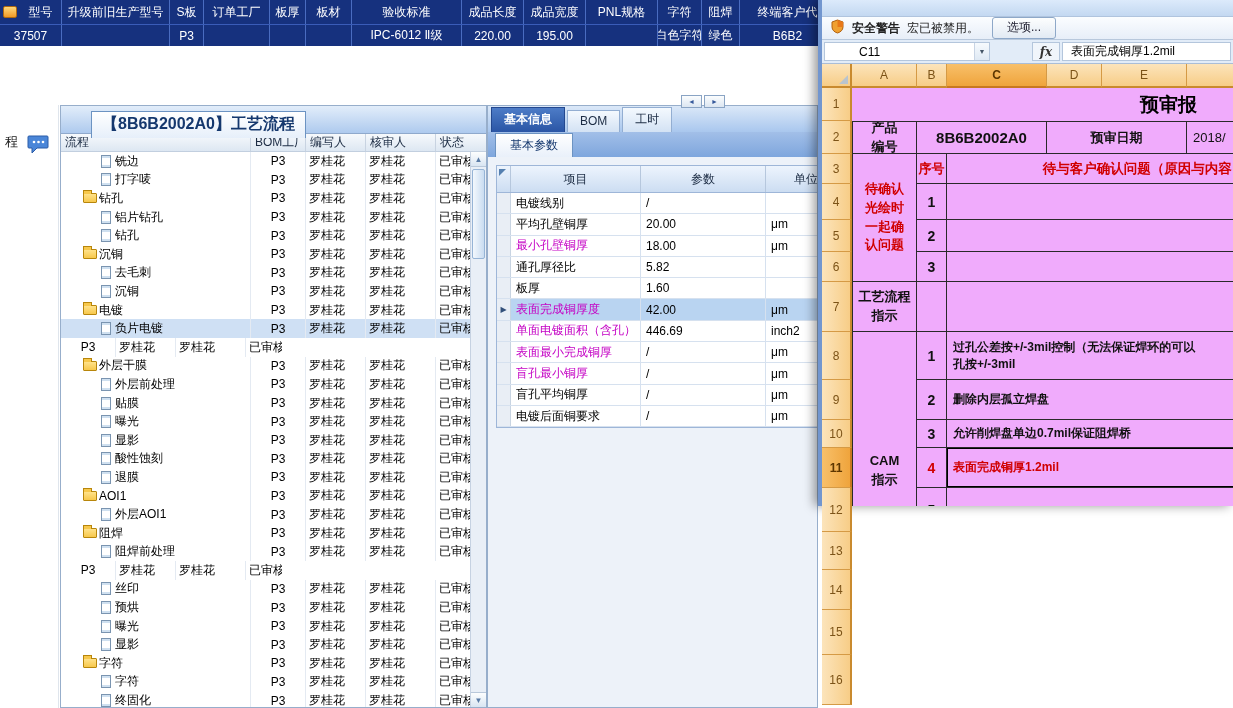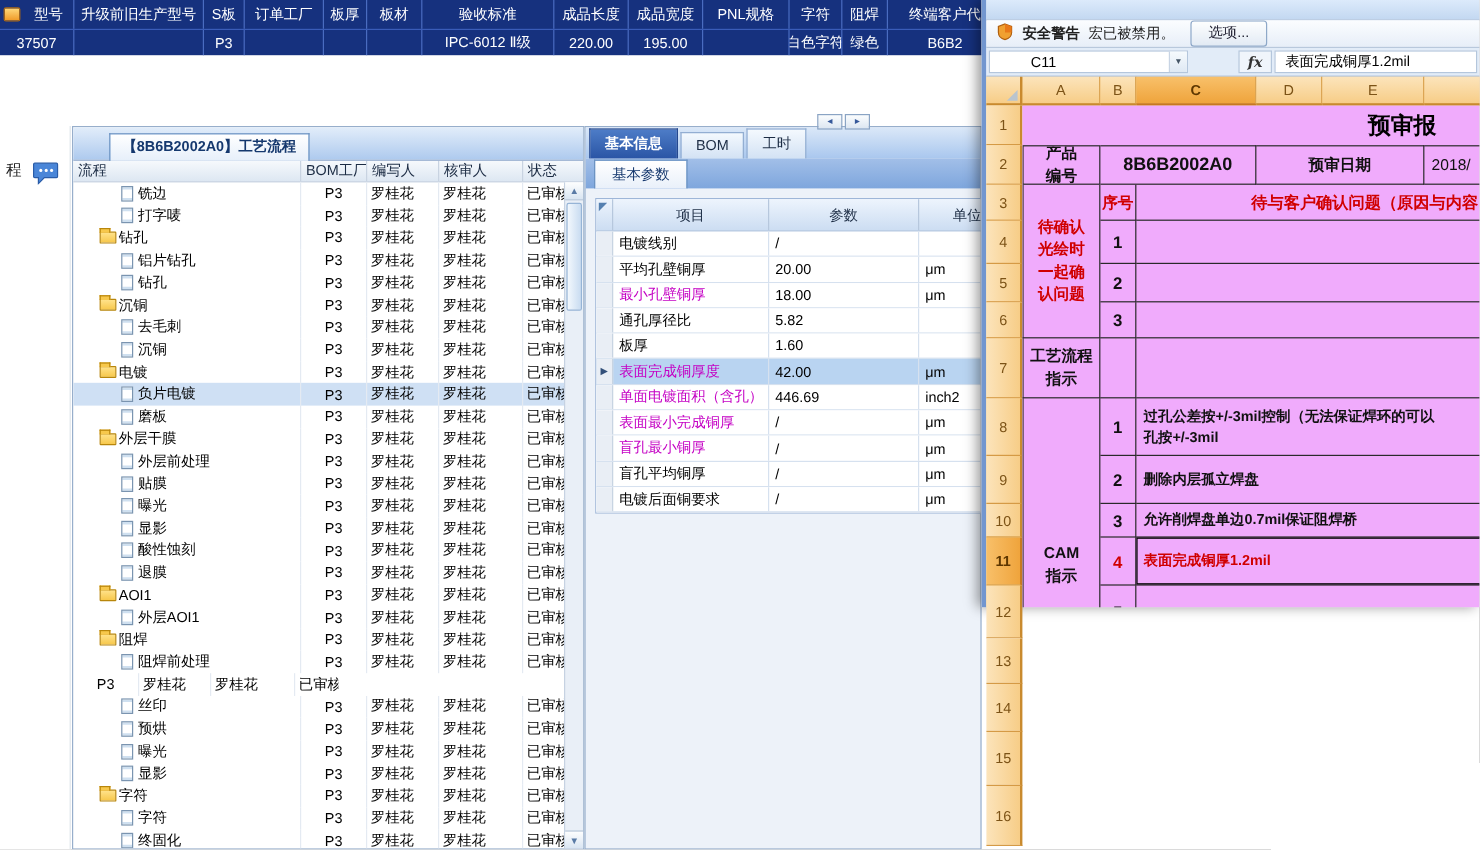--- a/index.html
+++ b/index.html
@@ -17,21 +17,21 @@
 
   
   .side-strip { position:absolute; left:0; top:105px; width:59px; height:603px; background:#fff; border-right:1px solid #dfe5ec; }
   .strip-label { position:absolute; left:5px; top:28px; font-size:13px; color:#222; }
   .bubble-icon { position:absolute; left:27px; top:29px; }
 
   
   .tree-panel { position:absolute; left:60px; top:105px; width:427px; height:603px; background:#fff;
                 border:1px solid #97aecb; overflow:hidden; }
   .tree-caption { position:relative; height:28px; background:linear-gradient(#e2edfa,#aecaee); border-bottom:1px solid #8fa9cc; }
-  .tree-title-tab { position:absolute; left:30px; top:5px; padding:2px 10px 3px; font-size:12px; font-weight:bold; color:#15386e;
+  .tree-title-tab { position:absolute; left:30px; top:5px; padding:2px 10px 3px; font-size:16px; font-weight:bold; color:#15386e;
                     background:linear-gradient(#ffffff,#e6effa); border:1px solid #6c93c2; border-bottom:none; white-space:nowrap; }
   .tree-headers { display:flex; height:18px; background:linear-gradient(#f6f9fc,#dde7f2); border-bottom:1px solid #c2cfdf;
                   font-size:12px; color:#1c2c44; }
   .th-cell { flex:0 0 auto; padding-left:4px; border-right:1px solid #c8d3e1; overflow:hidden; white-space:nowrap; display:flex; align-items:center; }
   .tree-body { position:absolute; left:0; top:46px; right:16px; bottom:0; overflow:hidden; }
   .tree-row { display:flex; height:18.6px; align-items:center; font-size:12px; color:#000; }
   .tree-row.selected { background:#cfe0f4; }
   .tr-cell { flex:0 0 auto; height:100%; display:flex; align-items:center; overflow:hidden; white-space:nowrap;
              border-right:1px solid #e4eaf2; padding-left:3px; }
   .tr-name { width:190px; padding-left:0; }
@@ -433,28 +433,20 @@
             </span>
             <span>负片电镀</span>
           </div>
           <div class="tr-cell tr-fact">P3</div>
           <div class="tr-cell tr-writ">罗桂花</div>
           <div class="tr-cell tr-audi">罗桂花</div>
           <div class="tr-cell tr-stat">已审核</div>
         </div>
 
         <div class="tree-row">
-          <div class="tr-cell tr-name">
-            <span class="t-indent" style="width: 36px; flex: 0 0 36px;"></span>
-            <span class="t-icon">
-
-              <span class="icon-page"></span>
-            </span>
-            <span>磨板</span>
-          </div>
           <div class="tr-cell tr-fact">P3</div>
           <div class="tr-cell tr-writ">罗桂花</div>
           <div class="tr-cell tr-audi">罗桂花</div>
           <div class="tr-cell tr-stat">已审核</div>
         </div>
 
         <div class="tree-row folder">
           <div class="tr-cell tr-name">
             <span class="t-indent" style="width: 20px; flex: 0 0 20px;"></span>
             <span class="t-icon">

